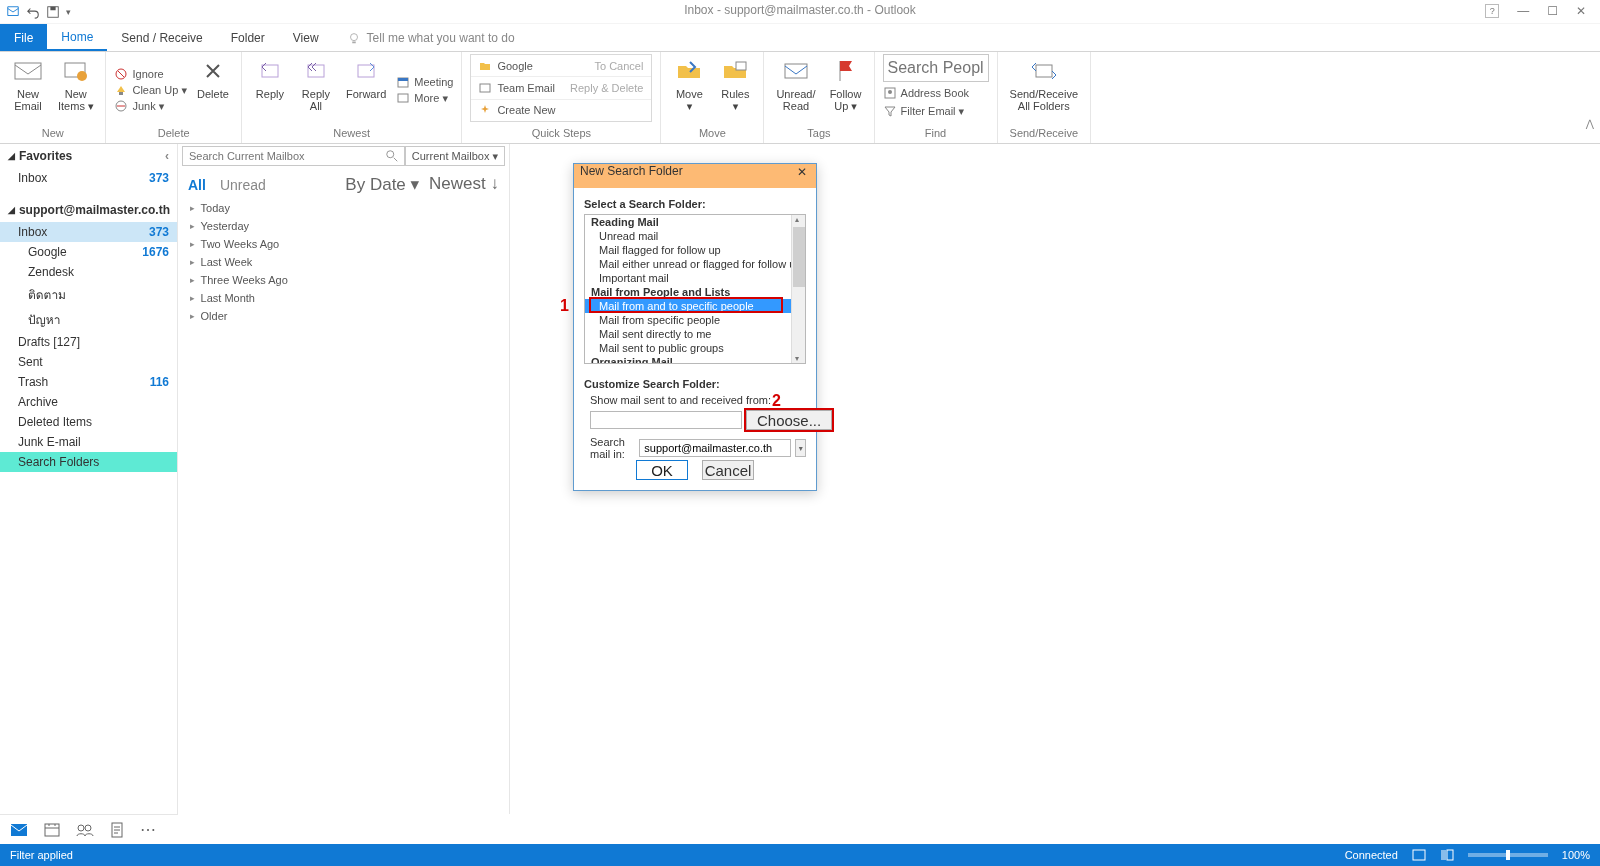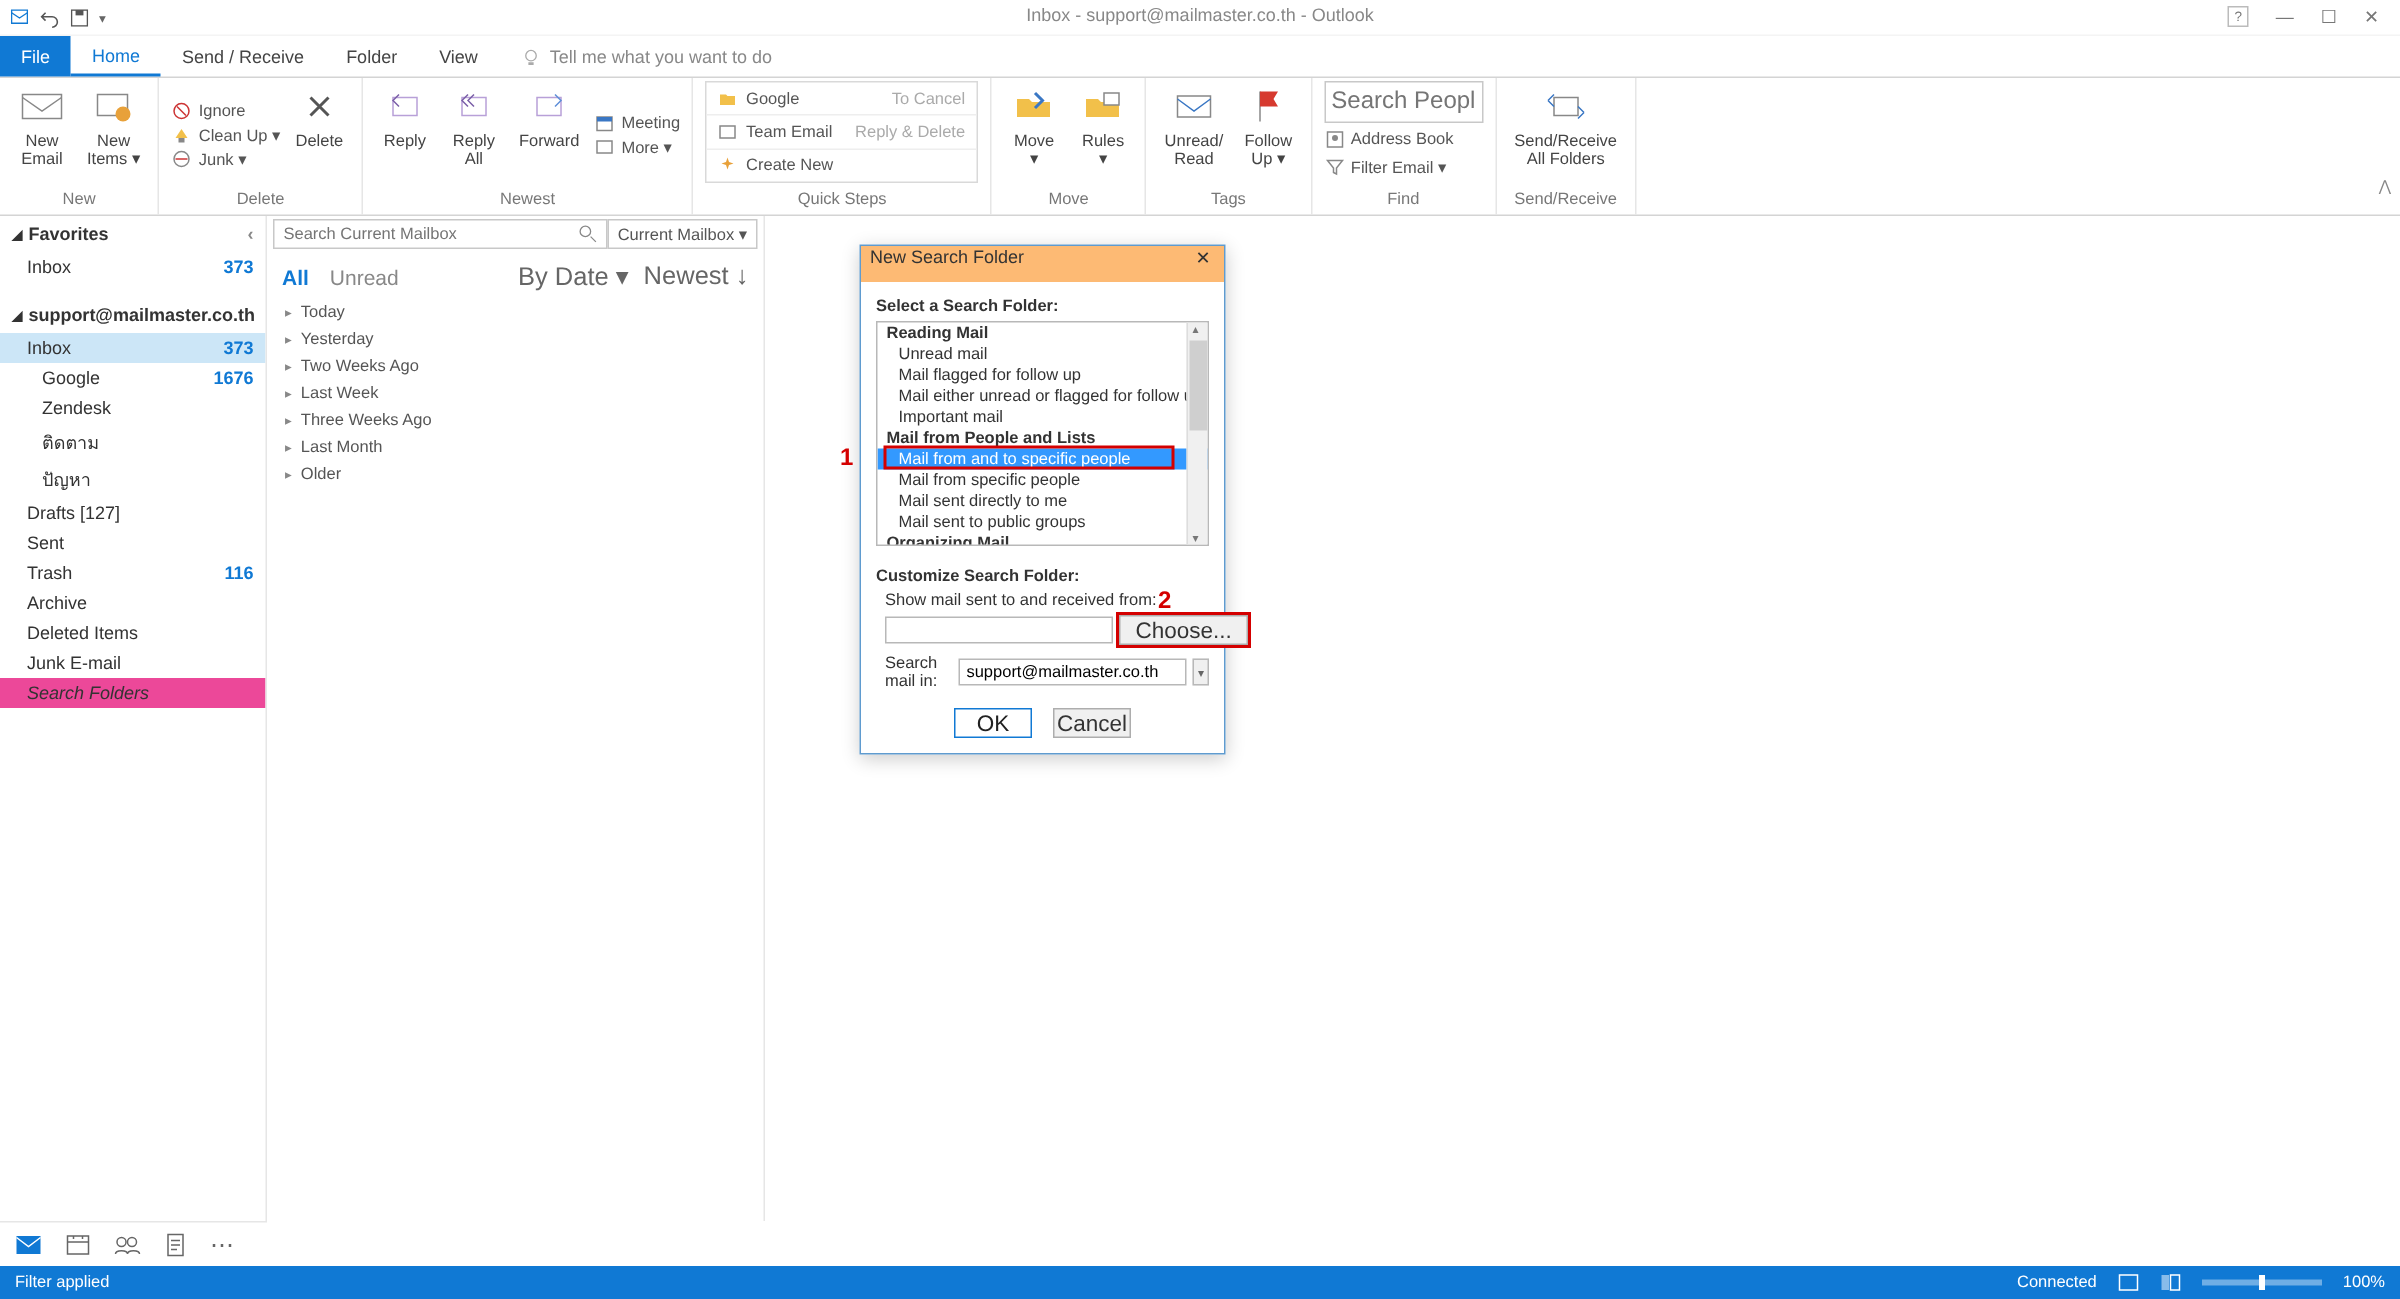--- a/index.html
+++ b/index.html
@@ -58,21 +58,21 @@
 .dialog .listbox .cat{font-weight:700;padding:1px 6px}
 .dialog .listbox .opt{padding:1px 6px 1px 14px;white-space:nowrap}
 .dialog .listbox .opt.sel{background:#3399ff;color:#fff}
 .dialog .redbox1{position:absolute;border:2px solid #d40000;pointer-events:none}
 .dialog .scroll{position:absolute;right:0;top:0;width:14px;height:100%;background:#f0f0f0;border-left:1px solid #ddd}
 .dialog .scroll .thumb{position:absolute;left:1px;width:12px;background:#cfcfcf}
 .dialog .row2{display:flex;align-items:center;gap:4px;margin-top:4px}
 .dialog input[type=text]{border:1px solid #b8b8b8;height:18px;padding:0 4px;font-size:11px}
 .dialog .btn{border:1px solid #adadad;background:#f0f0f0;height:20px;padding:0 10px;font-size:15px;display:inline-flex;align-items:center}
 .dialog .btn.primary{border:1px solid #1079d4;background:#fff;color:#222}
-.dialog .btns{display:flex;justify-content:center;gap:14px;margin-top:12px}
+.dialog .btns{display:flex;justify-content:center;gap:14px;}
 .annot{position:absolute;color:#d40000;font-weight:700;font-size:16px}
 .collapse{position:absolute;top:118px;right:6px;color:#888;font-size:10px}
 svg{display:block}
 </style>
 </head>
 <body>
 
 <div class="qat">
   <span class="ico">
       <svg viewBox="0 0 16 16">
@@ -408,21 +408,21 @@
         </div>
         <div class="item">
           <span>Archive</span>
         </div>
         <div class="item">
           <span>Deleted Items</span>
         </div>
         <div class="item">
           <span>Junk E-mail</span>
         </div>
-        <div class="item" style="background: #ec4899; font-style: italic;">
+        <div class="item" style="background: #5eead4;">
           <span>Search Folders</span>
         </div>
       </div>
   </div>
 
   <div class="list">
     <div class="searchbar">
       <input type="text" placeholder="Search Current Mailbox" style="">
       <svg width="14" height="14" viewBox="0 0 16 16" style="margin-left:-26px">
           <circle cx="6" cy="6" r="4" fill="none" stroke="#888"></circle>

